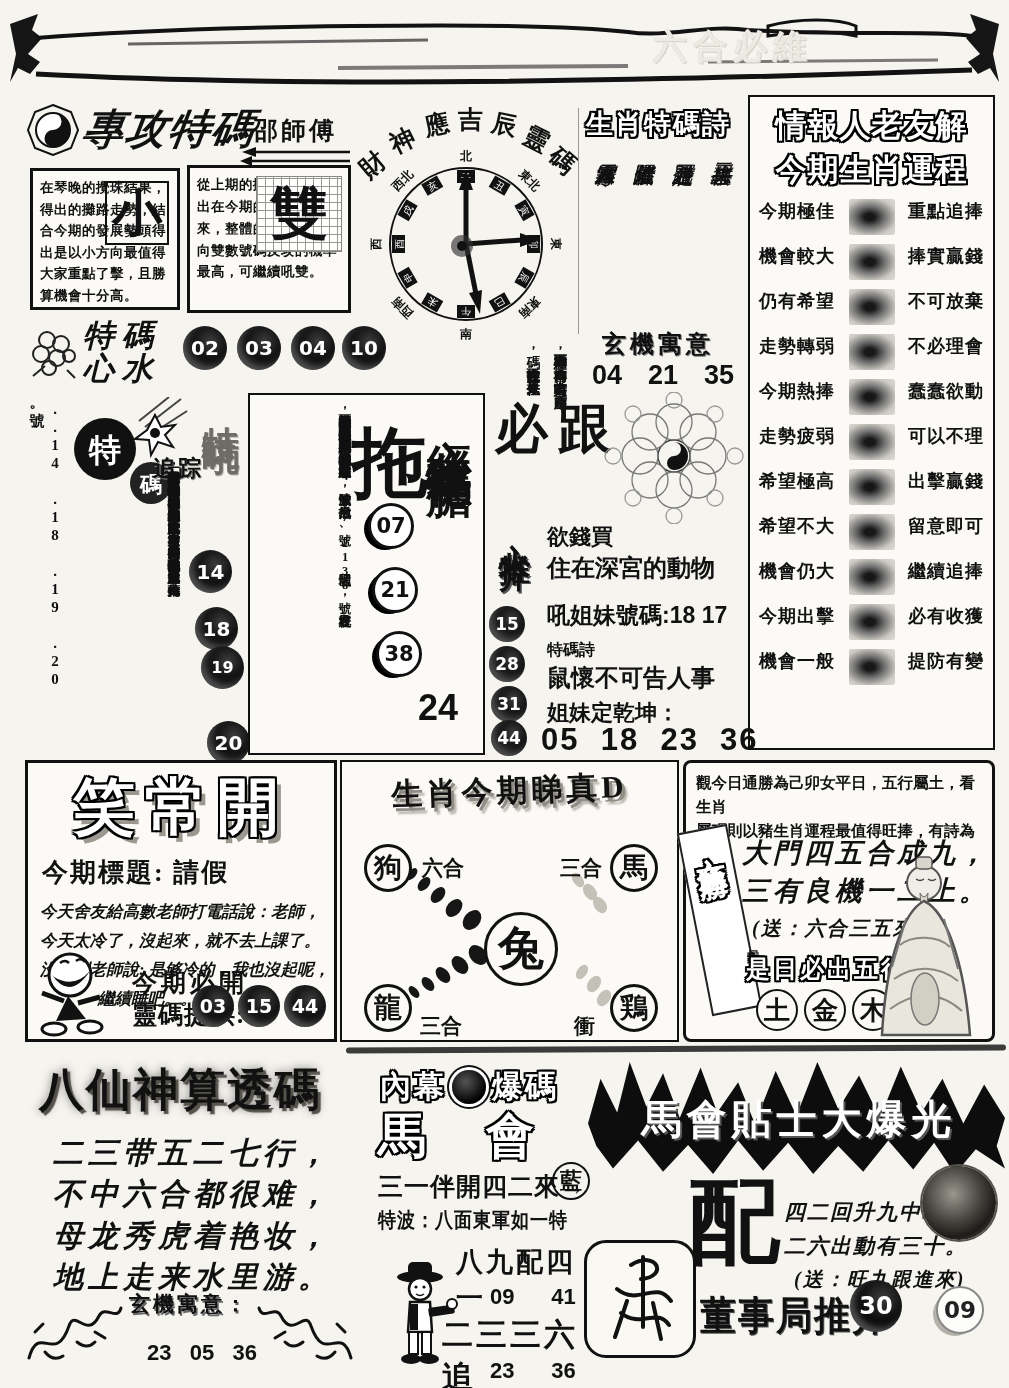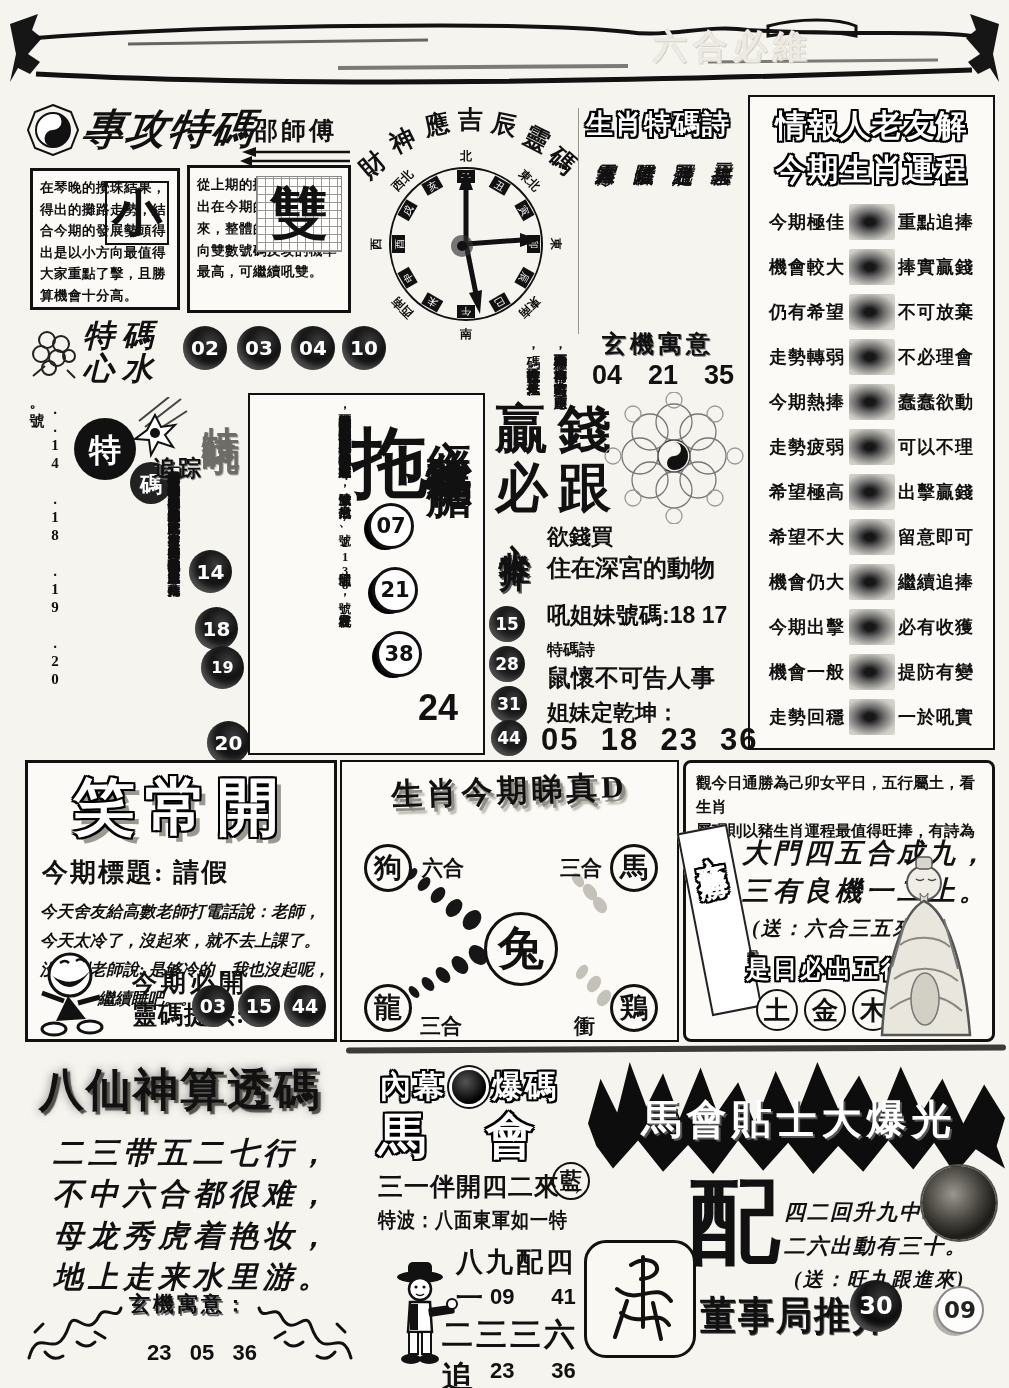--- a/index.html
+++ b/index.html
@@ -11,21 +11,21 @@
   .b{font-weight:700}.bb{font-weight:900}
   .ball{position:absolute;border-radius:50%;display:flex;align-items:center;justify-content:center;
         font-weight:700;font-family:"DejaVu Sans",sans-serif}
   .bd{background:radial-gradient(circle at 62% 35%,#3c3c3c 0%,#000 60%);color:#fff;
       box-shadow:inset 5px -5px 7px rgba(255,255,255,.30)}
   .bl{background:#fff;border:3px solid #111;color:#111;box-shadow:-6px 3px 0 -2px #000}
   .bgrey{background:#fdfdfb;border:2px solid #888;color:#222;box-shadow:-5px 4px 0 -2px #b5b2aa}
   .ol{color:#fff;text-shadow:-2px 0 0 #000,2px 0 0 #000,0 -2px 0 #000,0 2px 0 #000,
       -2px -2px 0 #000,2px -2px 0 #000,-2px 2px 0 #000,2px 2px 0 #000}
   .box{border:3px solid #111;background:#fbfaf6}
-  .zrow{display:flex;align-items:center;justify-content:space-between;padding:0 19px;height:45px}
+  .zrow{display:flex;align-items:flex-start;justify-content:space-between;padding:0 9px;height:45px}
   .zlab{font-size:18px;font-weight:700;letter-spacing:1px}
   .zimg{width:46px;height:36px;border-radius:2px;
         background:radial-gradient(ellipse at 45% 50%,#1c1c1c 14%,#6d6d6d 40%,#c9c7c0 75%,#d8d6cf 100%);
         filter:contrast(1.05)}
   .animal-circle{position:absolute;border:3px solid #111;border-radius:50%;background:#fbfaf6;
         display:flex;align-items:center;justify-content:center;font-weight:700}
   .grid雙{background:
       repeating-linear-gradient(0deg,#9a9890 0 1px,transparent 1px 8px),
       repeating-linear-gradient(90deg,#9a9890 0 1px,transparent 1px 8px),#fff}
 </style>
@@ -268,25 +268,20 @@
         </div>
       <div class="zrow">
           <span class="zlab">今期出擊</span>
           <span class="zimg"></span>
           <span class="zlab">必有收獲</span>
         </div>
       <div class="zrow">
           <span class="zlab">機會一般</span>
           <span class="zimg"></span>
           <span class="zlab">提防有變</span>
-        </div>
-      <div class="zrow">
-          <span class="zlab">走勢回穩</span>
-          <span class="zimg"></span>
-          <span class="zlab">一於吼實</span>
         </div>
     </div>
   </div>
 
   <div class="abs" style="left:25px;top:395px;width:222px;height:360px">
     <div class="vt abs" style="left:2px;top:6px;height:300px;font-size:15px;font-weight:700;letter-spacing:2px">..14 .18 .19 .20 號。</div>
     <svg class="abs" style="left:34px;top:2px" width="130" height="120" viewBox="0 0 130 120">
       <g stroke="#444" stroke-width="2">
           <line x1="86" y1="30" x2="122" y2="2"></line>
           <line x1="94" y1="36" x2="128" y2="14"></line>
@@ -313,21 +308,20 @@
     <div class="abs bb" style="left:102px;top:18px;font-size:76px">拖</div>
     <div class="ball bl" style="left:118px;top:108px;width:46px;height:46px;font-size:21px">07</div>
     <div class="ball bl" style="left:122px;top:172px;width:46px;height:46px;font-size:21px">21</div>
     <div class="ball bl" style="left:126px;top:236px;width:46px;height:46px;font-size:21px">38</div>
     <div class="abs bb hs" style="left:168px;top:292px;font-size:36px">24</div>
     <div class="vt abs" style="left:6px;top:10px;width:98px;height:342px;font-size:12.5px;line-height:18px;font-weight:600;overflow:hidden">根據最近幾期六合彩的走勢分析可得，攤路將會轉向以中細路方向的號碼有回升旺出之勢頭，因此在旺碼膽方面亦可往當中來吼實為佳，而紅波在今期的表現仍然走勢極為出色，故今期重點出擊紅波24號波做膽，然后拖出07號、21號同埋38號，祝君好運。</div>
   </div>
 
   <div class="abs" style="left:485px;top:390px;width:258px;height:365px">
     <div class="abs bb" style="left:10px;top:10px;font-size:53px;line-height:1.12;letter-spacing:10px">
-      <div>贏錢</div>
       <div>必跟</div>
     </div>
     <svg class="abs" style="left:118px;top:2px" width="142" height="132" viewBox="0 0 142 132">
       <g fill="none" stroke="#777" stroke-width="1.3">
         <circle cx="71" cy="64" r="16" stroke="#333"></circle>
         <circle cx="71" cy="30" r="18"></circle>
           <circle cx="95" cy="40" r="18"></circle>
           <circle cx="105" cy="64" r="18"></circle>
         <circle cx="95" cy="88" r="18"></circle>
           <circle cx="71" cy="98" r="18"></circle>

